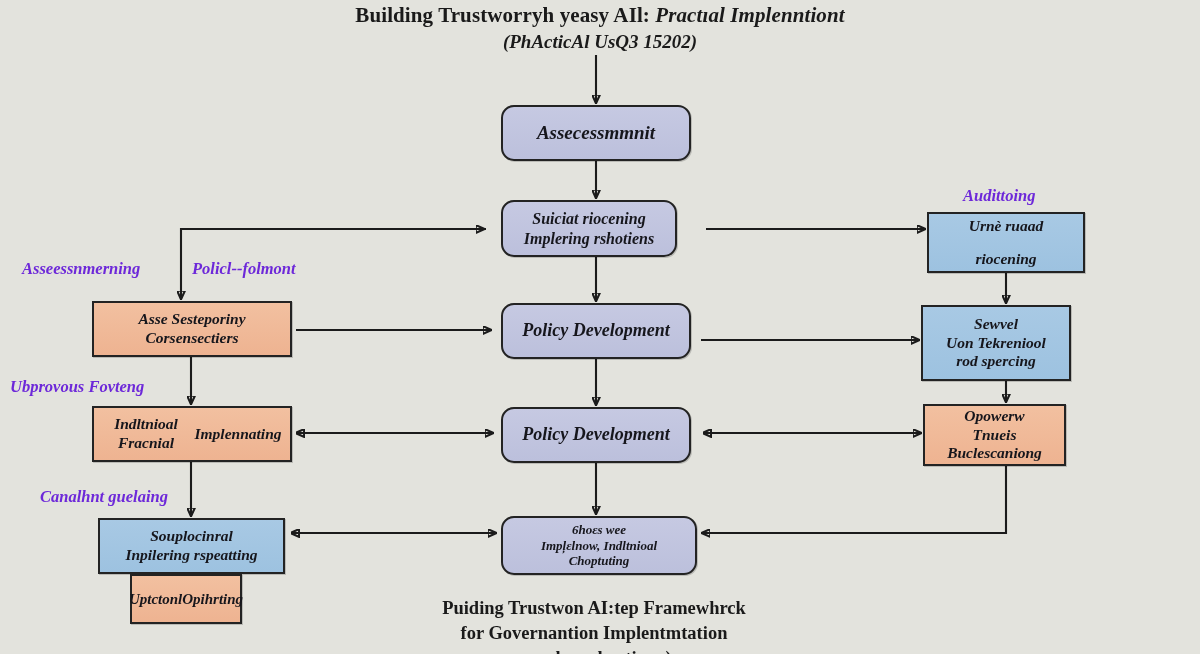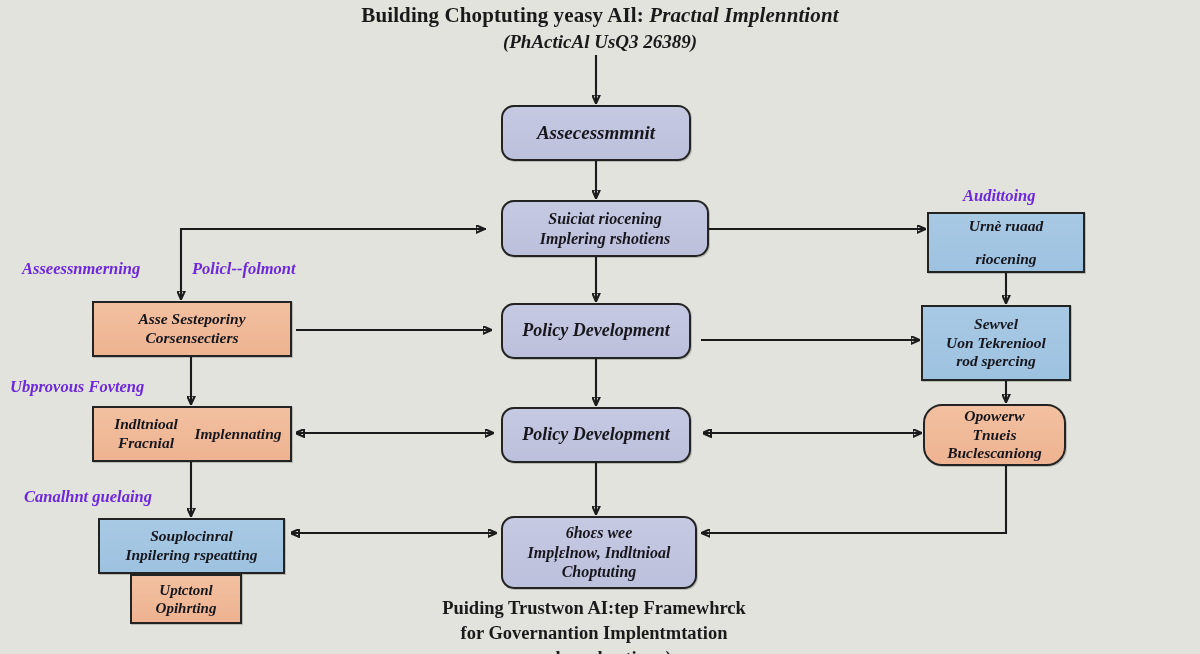--- a/index.html
+++ b/index.html
@@ -97,22 +97,22 @@
     stroke: #1b1b1b;
     stroke-width: 2.1;
     fill: none;
   }
 </style>
 </head>
 <body>
 
 <div id="canvas">
 
-  <div class="title-line" id="title-1"><span class="reg">Building Choptuting yeasy AIl:</span> <span class="ital">Practıal Implenntiont</span></div>
-  <div class="title-line" id="title-2">(PhActicAl UsQ3 26389)</div>
+  <div class="title-line" id="title-1"><span class="reg">Building Trustworryh yeasy AIl:</span> <span class="ital">Practıal Implenntiont</span></div>
+  <div class="title-line" id="title-2">(PhActicAl UsQ3 15202)</div>
 
   <svg class="conn" viewBox="0 0 1200 654">
     <defs>
       <marker id="ah" markerWidth="9" markerHeight="9" refX="8.2" refY="4.5" orient="auto" markerUnits="userSpaceOnUse">
         <path d="M0,0.6 L8.6,4.5 L0,8.4 Z" fill="#1b1b1b" stroke="none"></path>
       </marker>
       <marker id="ah-s" markerWidth="9" markerHeight="9" refX="0.5" refY="4.5" orient="auto" markerUnits="userSpaceOnUse">
         <path d="M8.6,0.6 L0,4.5 L8.6,8.4 Z" fill="#1b1b1b" stroke="none"></path>
       </marker>
     </defs>
@@ -147,79 +147,79 @@
 
     <path d="M 1006,466 L 1006,533 L 702,533" marker-end="url(#ah)"></path>
 
     <line x1="186" y1="572" x2="186" y2="576"></line>
   </svg>
 
   <div class="node n-lav" style="left:501px; top:105px; width:190px; height:56px; font-size:19px;">
     <span class="txt">Assecessmmnit</span>
   </div>
 
-  <div class="node n-lav" style="left:501px; top:200px; width:208px; height:57px; font-size:16px; flex-direction:column;">
+  <div class="node n-lav" style="left:501px; top:200px; width:176px; height:57px; font-size:16px; flex-direction:column;">
     <span class="txt">Suiciat riocening</span>
     <span class="txt">Implering rshotiens</span>
   </div>
 
   <div class="node n-lav" style="left:501px; top:303px; width:190px; height:56px; font-size:18px;">
     <span class="txt">Policy Development</span>
   </div>
 
   <div class="node n-lav" style="left:501px; top:407px; width:190px; height:56px; font-size:18px;">
     <span class="txt">Policy Development</span>
   </div>
 
-  <div class="node n-lav" style="left:501px; top:516px; width:196px; height:73px; font-size:16px; flex-direction:column;">
+  <div class="node n-lav" style="left:501px; top:516px; width:196px; height:59px; font-size:13px; flex-direction:column;">
     <span class="txt">6hoεs wee</span>
     <span class="txt">Impļεlnow, Indltnioal</span>
     <span class="txt">Choptuting</span>
   </div>
 
   <div class="node n-orange" style="left:92px; top:301px; width:200px; height:56px; font-size:15.5px; flex-direction:column;">
     <span class="txt">Asse Sesteporiny</span>
     <span class="txt">Corsensectiers</span>
   </div>
 
   <div class="node n-orange" style="left:92px; top:406px; width:200px; height:56px; font-size:15.5px; flex-direction:row;">
     <span class="txt">Indltnioal Fracnial</span>
     <span class="txt">Implennating</span>
   </div>
 
   <div class="node n-blue" style="left:98px; top:518px; width:187px; height:56px; font-size:15.5px; flex-direction:column;">
     <span class="txt">Souplocinral</span>
     <span class="txt">Inpilering rspeatting</span>
   </div>
 
-  <div class="node n-orange" style="left:130px; top:574px; width:112px; height:50px; font-size:15px; flex-direction:column;">
+  <div class="node n-orange" style="left:130px; top:574px; width:112px; height:50px; font-size:15px; flex-direction:row;">
     <span class="txt">Uptctonl</span>
     <span class="txt">Opihrting</span>
   </div>
 
   <div class="node n-blue" style="left:927px; top:212px; width:158px; height:61px; font-size:15.5px; flex-direction:column;gap:14px;">
     <span class="txt">Urnè ruaad</span>
     <span class="txt">riocening</span>
   </div>
 
   <div class="node n-blue" style="left:921px; top:305px; width:150px; height:76px; font-size:15.5px; flex-direction:column;">
     <span class="txt">Sewvel</span>
     <span class="txt">Uon Tekreniool</span>
     <span class="txt">rod spercing</span>
   </div>
 
-  <div class="node n-orange" style="left:923px; top:404px; width:143px; height:62px; font-size:15.5px; flex-direction:column;border-radius:19px;">
+  <div class="node n-orange" style="left:923px; top:404px; width:143px; height:62px; font-size:15.5px; flex-direction:column;">
     <span class="txt">Opowerw</span>
     <span class="txt">Tnueis</span>
     <span class="txt">Buclescaniong</span>
   </div>
 
   <div class="side-label" style="left:22px; top:259px;">Asseessnmerning</div>
   <div class="side-label" style="left:192px; top:259px;">Policl--folmont</div>
   <div class="side-label" style="left:10px; top:377px;">Ubprovous Fovteng</div>
-  <div class="side-label" style="left:24px; top:487px;">Canalhnt guelaing</div>
+  <div class="side-label" style="left:40px; top:487px;">Canalhnt guelaing</div>
   <div class="side-label" style="left:963px; top:186px;">Audittoing</div>
 
   <div class="caption-line" id="cap-1">Puiding Trustwon AI:tep Framewhrck</div>
   <div class="caption-line" id="cap-2">for Governantion Implentmtation</div>
   <div class="caption-line" id="cap-3">ervwlarnahustiong)</div>
 
 </div>
 
 </body></html>

